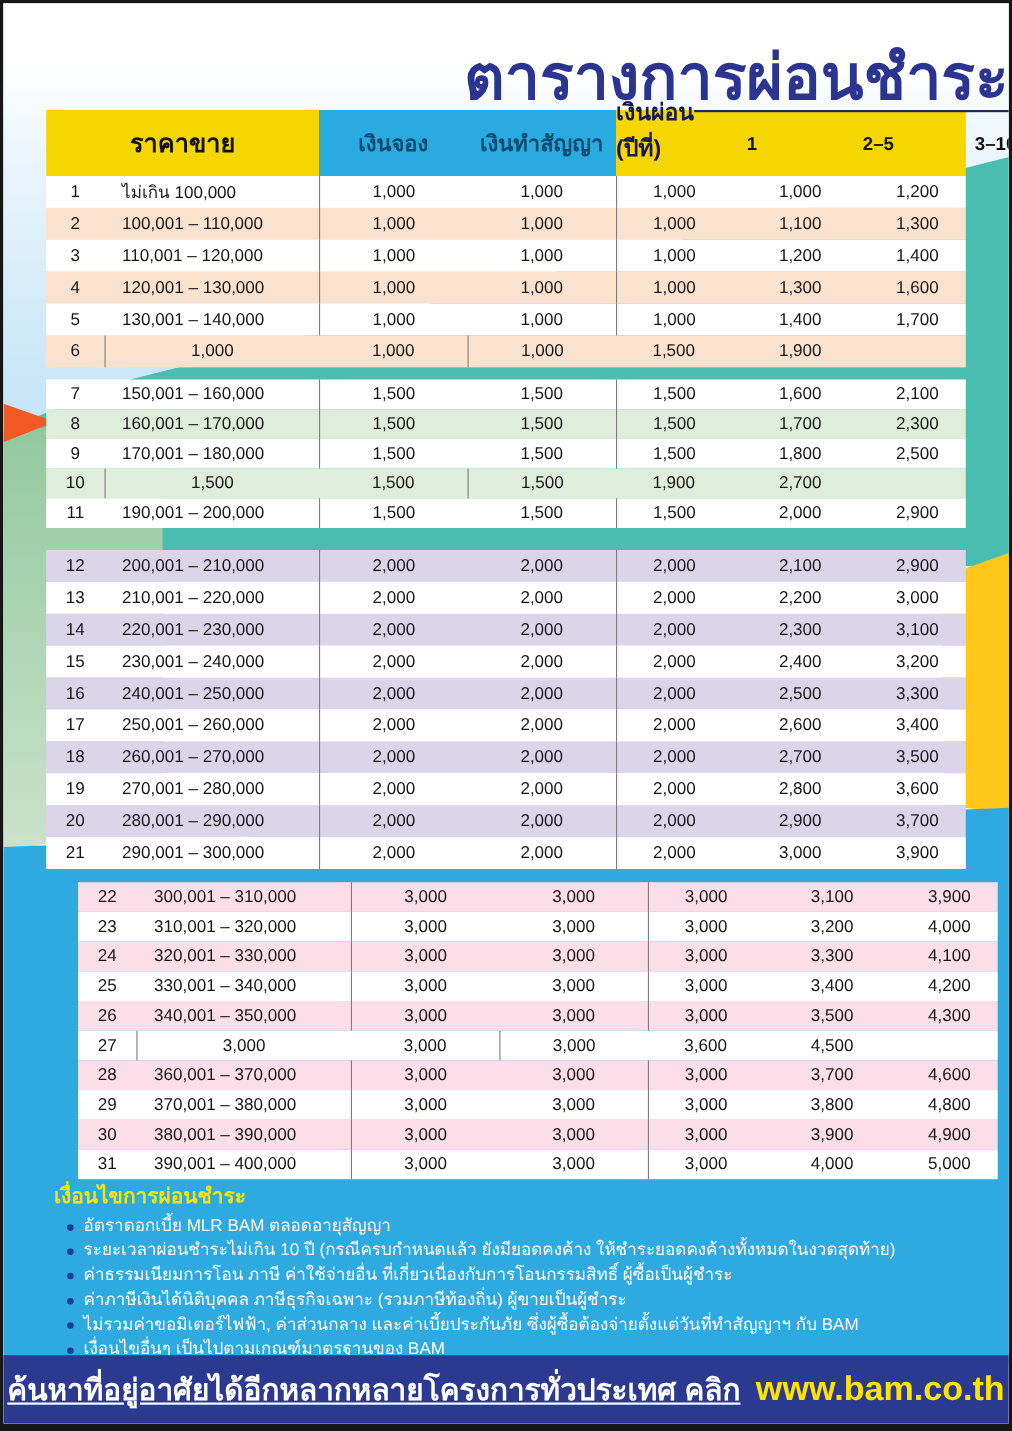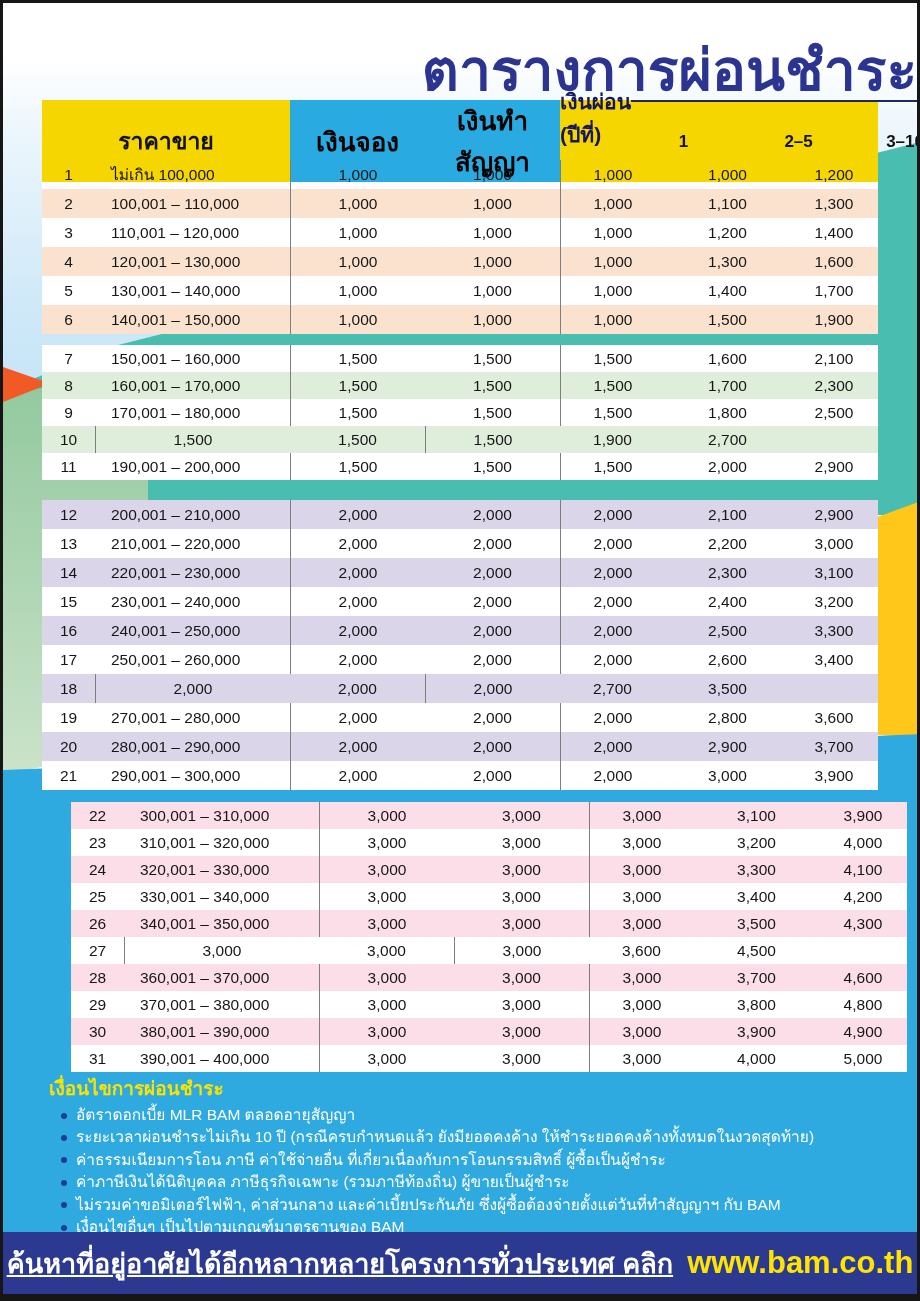--- a/index.html
+++ b/index.html
@@ -29,21 +29,21 @@
   
   .title{position:absolute;left:0;top:22px;width:100%;text-align:right;
     color:var(--navy_title,#2b3490);font-size:57px;font-weight:bold;letter-spacing:0px;}
 
   
   .tbl{position:absolute;left:39px;top:97px;width:836px;}
   .thead{display:grid;grid-template-columns:248px 270px 318px;height:60px;}
   .th-price{background:var(--yellow_header,#f6d600);display:flex;align-items:center;justify-content:center;
     font-size:23px;font-weight:bold;color:#111;}
   .th-money{background:var(--cyan_header,#29abe2);display:grid;grid-template-columns:135px 135px;
-    align-items:center;color:#000000;font-size:26px;font-weight:bold;text-align:center;}
+    align-items:center;color:#0c4a6e;font-size:20px;font-weight:bold;text-align:center;}
   .th-inst{background:var(--yellow_header,#f6d600);display:flex;flex-direction:row;}
   .th-inst-top{height:36px;display:flex;align-items:center;justify-content:center;
     font-size:21px;font-weight:bold;color:#15175e;}
   .th-inst-sub{border-top:2px solid #23255f;flex:1;display:grid;grid-template-columns:105px 125px 88px;
     align-items:center;text-align:center;font-size:17px;font-weight:bold;color:#111;}
   .tgroup{width:836px;}
   .trow{display:grid;grid-template-columns:53px 195px 135px 135px 105px 125px 88px;
     align-items:center;background:#fff;font-size:15.5px;color:#161616;}
   .g1 .trow{height:29px;} .g2 .trow{height:27px;} .g3 .trow{height:29px;} .g4 .trow{height:27px;}
   .g2{margin-top:11px;} .g3{margin-top:20px;} .g4{margin-top:12px;padding-left:29px;}
@@ -143,21 +143,20 @@
           <span class="cell c-num">5</span>
           <span class="cell c-range">130,001 – 140,000</span>
           <span class="cell c-booking">1,000</span>
           <span class="cell c-contract">1,000</span>
           <span class="cell c-y1">1,000</span>
           <span class="cell c-y2_5">1,400</span>
           <span class="cell c-y6_10">1,700</span>
         </div>
         <div class="trow t-peach">
           <span class="cell c-num">6</span>
-          <span class="cell c-range">140,001 – 150,000</span>
           <span class="cell c-booking">1,000</span>
           <span class="cell c-contract">1,000</span>
           <span class="cell c-y1">1,000</span>
           <span class="cell c-y2_5">1,500</span>
           <span class="cell c-y6_10">1,900</span>
         </div>
       </div>
     <div class="tgroup g2">
         <div class="trow">
           <span class="cell c-num">7</span>
@@ -254,20 +253,21 @@
           <span class="cell c-num">17</span>
           <span class="cell c-range">250,001 – 260,000</span>
           <span class="cell c-booking">2,000</span>
           <span class="cell c-contract">2,000</span>
           <span class="cell c-y1">2,000</span>
           <span class="cell c-y2_5">2,600</span>
           <span class="cell c-y6_10">3,400</span>
         </div>
         <div class="trow t-lavender">
           <span class="cell c-num">18</span>
+          <span class="cell c-range">260,001 – 270,000</span>
           <span class="cell c-booking">2,000</span>
           <span class="cell c-contract">2,000</span>
           <span class="cell c-y1">2,000</span>
           <span class="cell c-y2_5">2,700</span>
           <span class="cell c-y6_10">3,500</span>
         </div>
         <div class="trow">
           <span class="cell c-num">19</span>
           <span class="cell c-range">270,001 – 280,000</span>
           <span class="cell c-booking">2,000</span>

